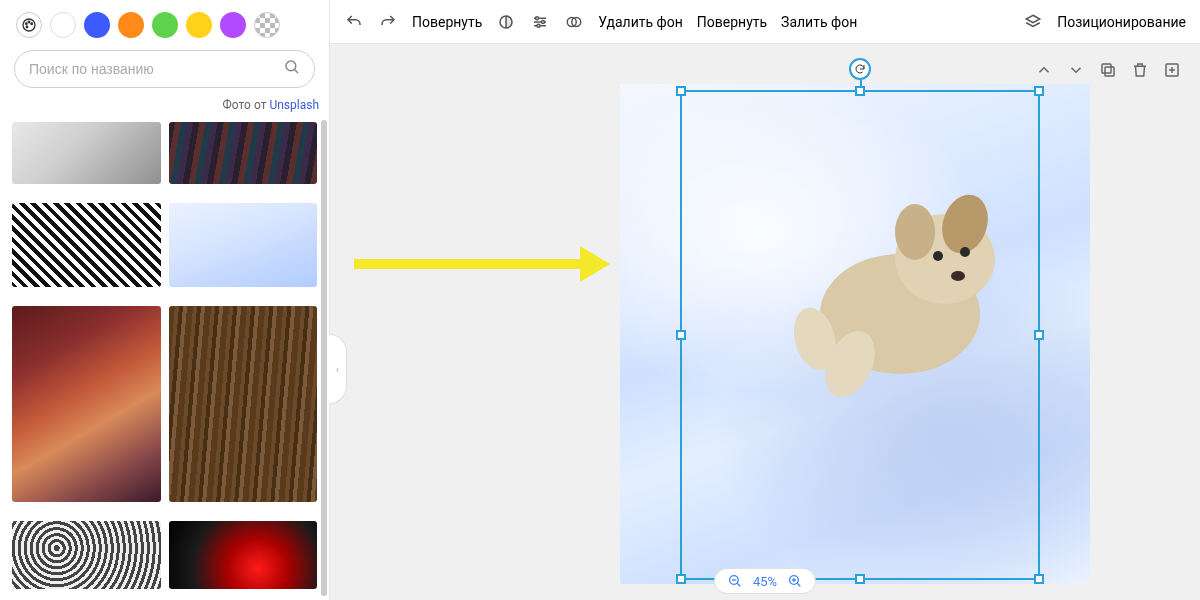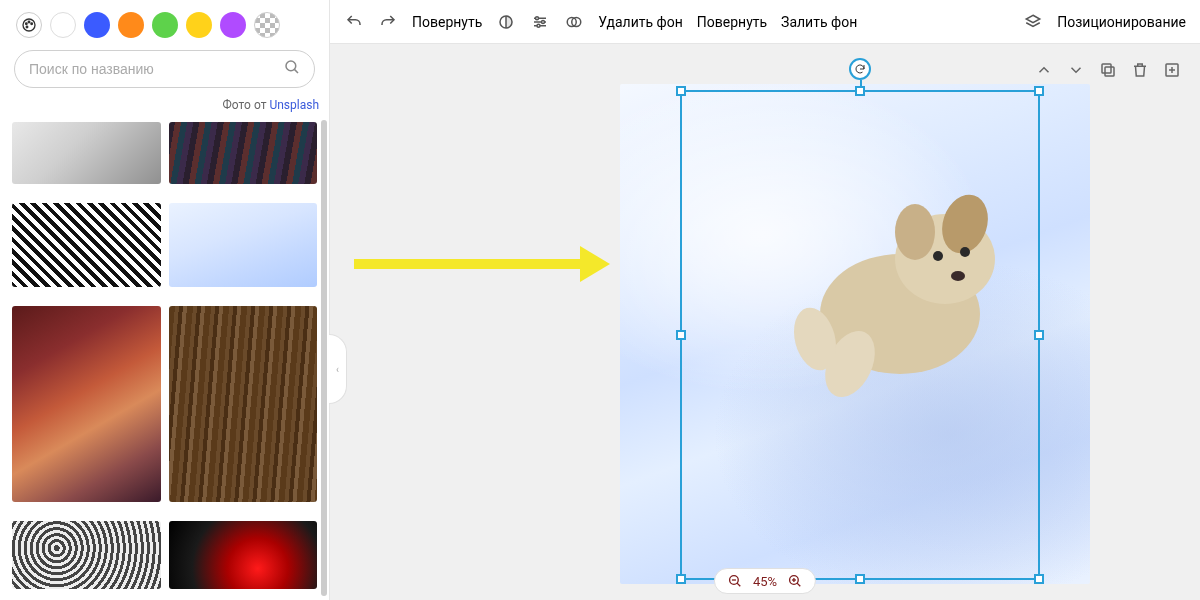--- a/index.html
+++ b/index.html
@@ -46,21 +46,21 @@
   .bg-image::before, .bg-image::after { content:""; position:absolute; inset:0; background: radial-gradient(ellipse 120% 80% at 30% 30%, rgba(255,255,255,0.6) 0%, transparent 40%), radial-gradient(ellipse 100% 70% at 70% 70%, rgba(180,200,240,0.5) 0%, transparent 50%); }
   .sel-box { position:absolute; left:350px; top:46px; width:360px; height:490px; border:2px solid #29a0d8; pointer-events:none; }
   .handle { position:absolute; width:10px; height:10px; background:#fff; border:2px solid #29a0d8; }
   .h-tl { left:-6px; top:-6px; } .h-tr { right:-6px; top:-6px; } .h-bl { left:-6px; bottom:-6px; } .h-br { right:-6px; bottom:-6px; }
   .h-t { left:50%; top:-6px; margin-left:-5px; } .h-b { left:50%; bottom:-6px; margin-left:-5px; }
   .h-l { left:-6px; top:50%; margin-top:-5px; } .h-r { right:-6px; top:50%; margin-top:-5px; }
   .rotate-handle { position:absolute; left:50%; top:-34px; margin-left:-11px; width:22px; height:22px; border:2px solid #29a0d8; border-radius:50%; background:#fff; display:flex; align-items:center; justify-content:center; }
   .rotate-handle::after { content:""; position:absolute; top:20px; left:50%; width:0; height:10px; border-left:2px solid #29a0d8; }
   .rotate-handle svg { width:12px; height:12px; }
   .dog { position:absolute; left:430px; top:120px; width:260px; height:260px; }
-  .zoom-bar { position:absolute; left:50%; bottom:6px; transform:translateX(-50%); background:#fff; border:1px solid #e0e0e0; border-radius:18px; padding:4px 12px; display:flex; align-items:center; gap:10px; font-size:13px; color:#7f1d1d;}
+  .zoom-bar { position:absolute; left:50%; bottom:6px; transform:translateX(-50%); background:#fff; border:1px solid #e0e0e0; border-radius:18px; padding:4px 12px; display:flex; align-items:center; gap:10px; font-size:13px; color:#3b82f6;}
   .zoom-bar .zi { cursor:pointer; display:flex; align-items:center;}
   .zoom-bar svg { width:16px; height:16px; }
 </style>
 </head>
 <body>
 
 <div class="app">
   <div class="sidebar">
     <div class="color-row">
       <div class="palette-btn">

